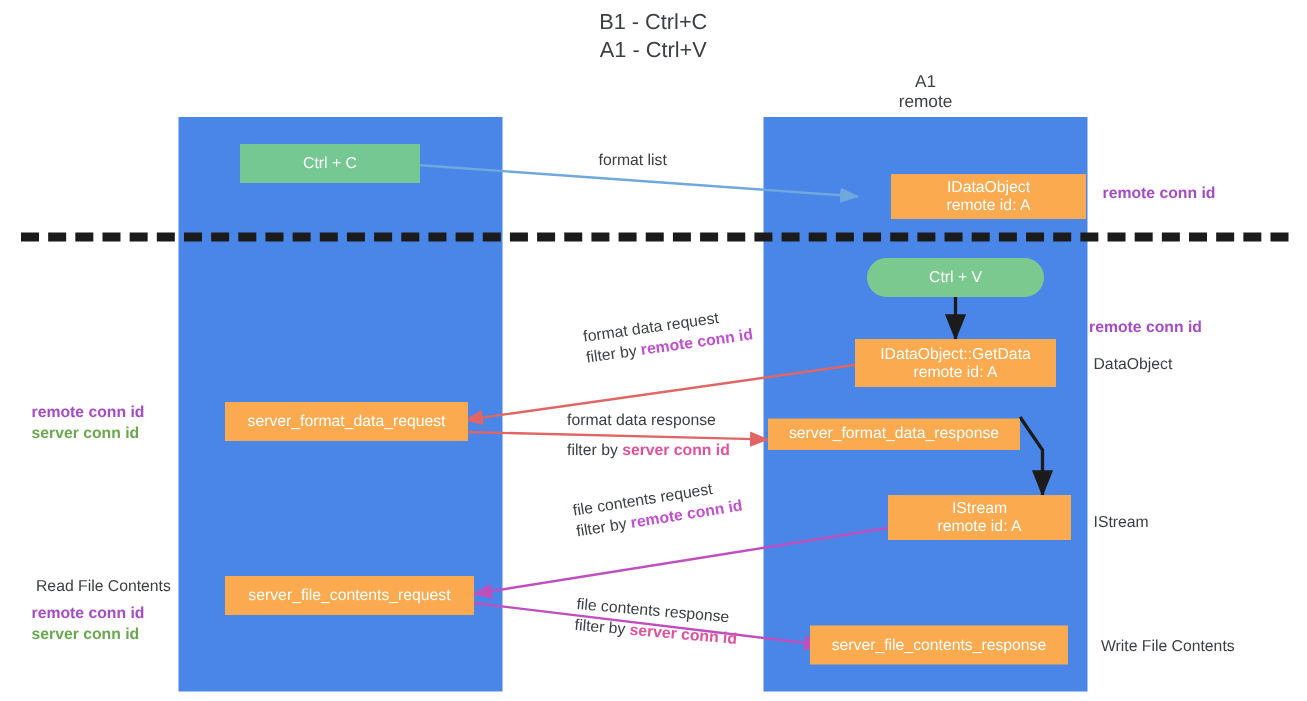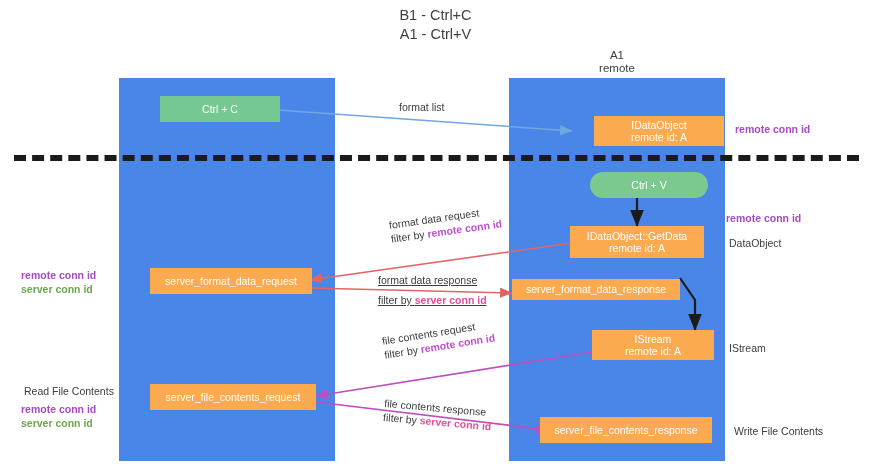--- a/index.html
+++ b/index.html
@@ -164,21 +164,21 @@
 
   <div class="node green" style="left:160px; top:96px; width:120px; height:26px;">
     <span class="ln">Ctrl + C</span>
   </div>
 
   <div class="node orange" style="left:572px; top:116px; width:130px; height:30px;margin-left:22px;">
     <span class="ln">IDataObject</span>
     <span class="ln">remote id: A</span>
   </div>
 
-  <div class="node green alt" style="left:590px; top:172px; width:118px; height:26px;border-radius:13px;">
+  <div class="node green alt" style="left:578px; top:172px; width:118px; height:26px;border-radius:13px;">
     <span class="ln">Ctrl + V</span>
   </div>
 
   <div class="node orange" style="left:570px; top:226px; width:134px; height:32px;">
     <span class="ln">IDataObject::GetData</span>
     <span class="ln">remote id: A</span>
   </div>
 
   <div class="node orange" style="left:150px; top:268px; width:162px; height:26px;">
     <span class="ln">server_format_data_request</span>
@@ -203,21 +203,21 @@
 
   <div class="edge-label" style="left:399px; top:100px;text-align:right;">
     <span>format list</span>
   </div>
 
   <div class="edge-label" style="left:388px; top:218px; transform:rotate(-8deg); transform-origin:left top;">
     <div>format data request</div>
     <div><span>filter by </span><span class="hl-remote">remote conn id</span></div>
   </div>
 
-  <div class="edge-label" style="left:378px; top:273px;text-decoration:underline;">
+  <div class="edge-label" style="left:378px; top:273px;">
     <div>format data response</div>
     <div style="margin-top:6px;"><span>filter by </span><span class="hl-server">server conn id</span></div>
   </div>
 
   <div class="edge-label" style="left:381px; top:334px; transform:rotate(-9deg); transform-origin:left top;">
     <div>file contents request</div>
     <div><span>filter by </span><span class="hl-remote">remote conn id</span></div>
   </div>
 
   <div class="edge-label" style="left:385px; top:396px; transform:rotate(5deg); transform-origin:left top;">

